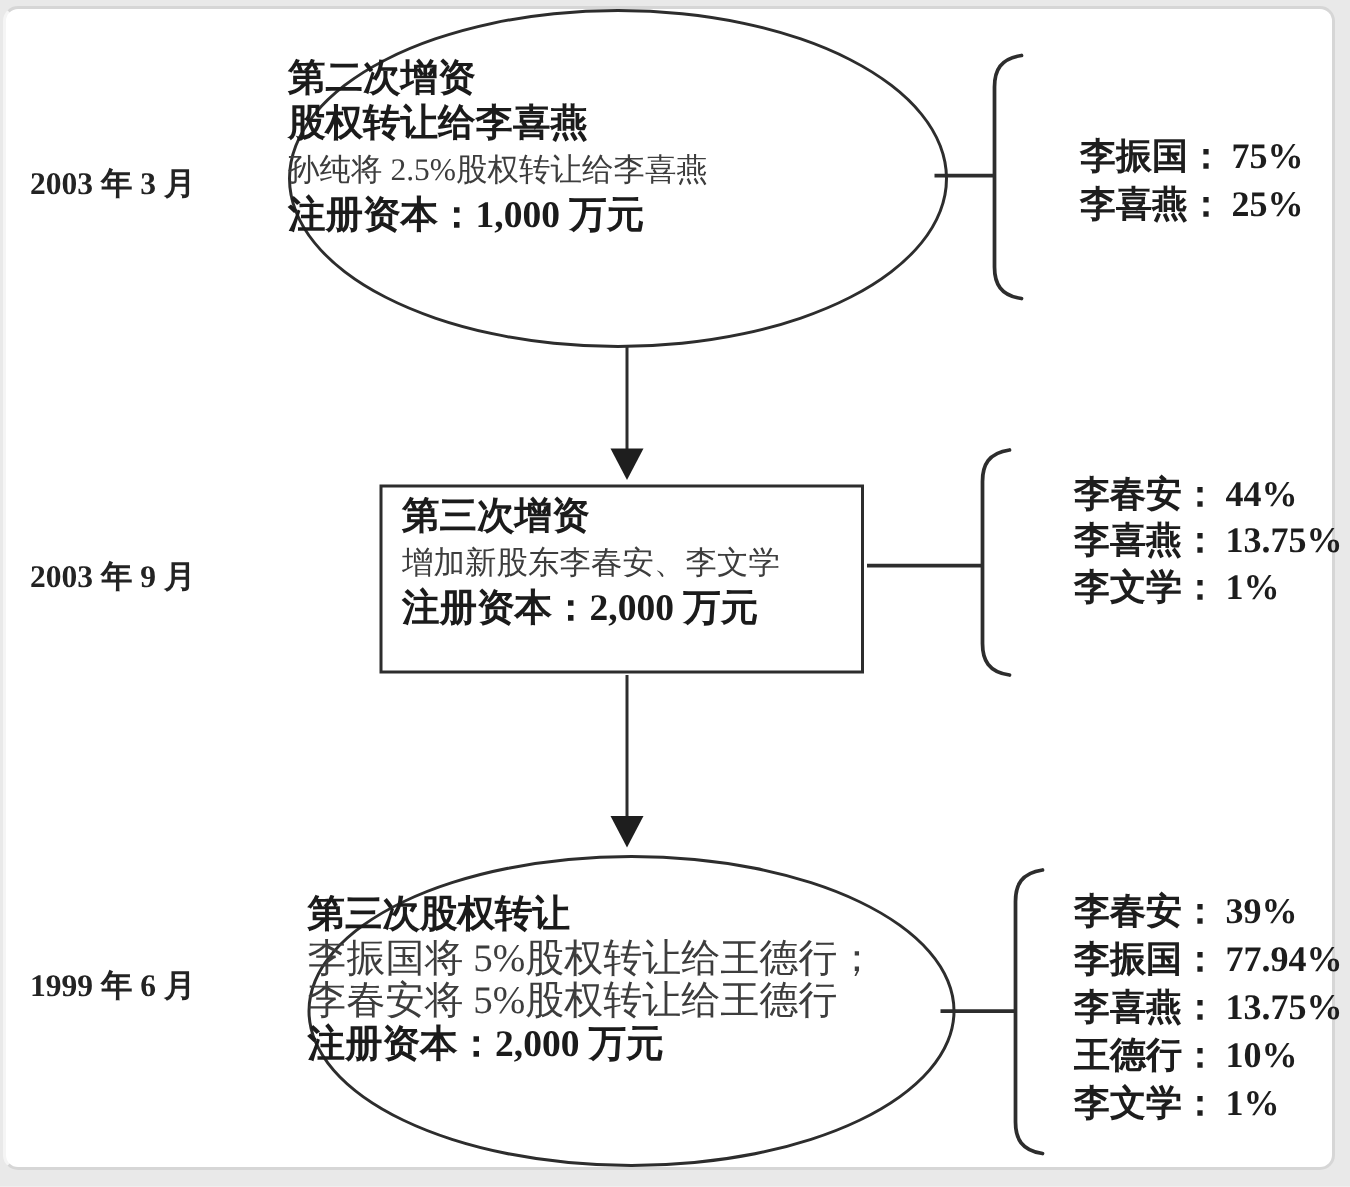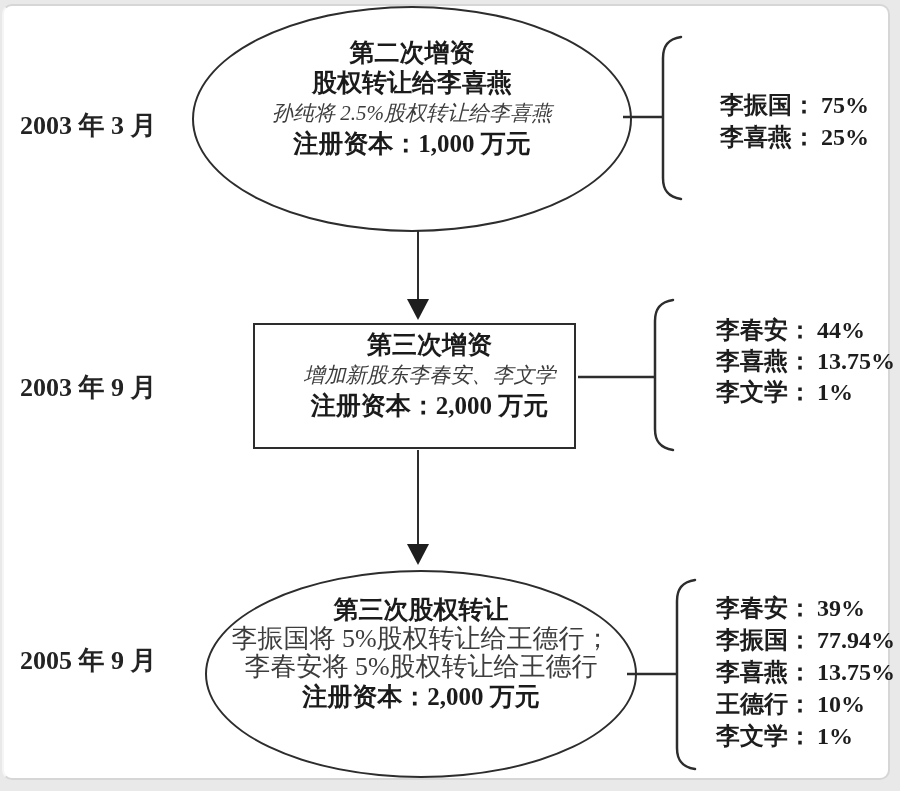--- a/index.html
+++ b/index.html
@@ -3,26 +3,26 @@
 <meta charset="utf-8">
 <style>
   html,body{margin:0;padding:0;}
   body{background:#e9e9e9;font-family:"Liberation Serif","DejaVu Serif",serif;}
   #root{position:relative;width:900px;height:791px;overflow:hidden;background:#e9e9e9;}
   .page-card{position:absolute;left:2px;top:4px;width:888px;height:776px;background:#ffffff;
     border:2px solid #d6d6d6;border-left-color:#f5f5f5;border-radius:10px;box-sizing:border-box;}
   .layer{position:absolute;left:0;top:0;width:900px;height:791px;}
   .ellipse-node{position:absolute;border:2.5px solid #2d2d2d;border-radius:50%;box-sizing:border-box;background:transparent;}
   .rect-node{position:absolute;border:2.5px solid #2d2d2d;box-sizing:border-box;background:transparent;}
-  .node-text{position:absolute;text-align:center;color:#1c1c1c;}
+  .node-text{position:absolute;color:#1c1c1c;}
   .t-title{font-size:25px;font-weight:700;line-height:30px;color:#1b1b1b;}
-  .t-desc{font-size:21px;font-weight:400;line-height:30px;color:#3d3d3d;font-style:italic;}
+  .t-desc{font-size:21px;font-weight:400;line-height:30px;color:#3d3d3d;}
   .t-desc-sm{font-size:26px;font-weight:400;line-height:28px;color:#3d3d3d;}
   .t-cap{font-size:25px;font-weight:700;line-height:32px;color:#1b1b1b;}
-  .stage-date{position:absolute;left:20px;width:160px;font-size:26px;font-weight:600;
+  .stage-date{position:absolute;left:20px;width:160px;font-size:21px;font-weight:600;
     color:#232323;white-space:nowrap;}
   .sh-group{position:absolute;white-space:nowrap;}
   .sh-row{font-size:24px;font-weight:700;color:#1d1d1d;}
   .sh-row .pct{margin-left:5px;}
   svg .stroke{stroke:#2d2d2d;fill:none;}
 </style>
 </head>
 <body>
 
 <div id="root">
@@ -42,21 +42,21 @@
 
     <line class="stroke" x1="578" y1="377" x2="654" y2="377" stroke-width="2.5"></line>
     <path class="stroke" stroke-width="2.5" stroke-linecap="round" d="M673,300 C659,302 655,310 655,321 L655,429 C655,440 659,448 673,450"></path>
 
     <line class="stroke" x1="627" y1="674" x2="676" y2="674" stroke-width="2.5"></line>
     <path class="stroke" stroke-width="2.5" stroke-linecap="round" d="M695,580 C681,582 677,590 677,601 L677,748 C677,759 681,767 695,769"></path>
   </svg>
 
   <div class="stage-date" style="top:108px">2003 年 3 月</div>
   <div class="stage-date" style="top:370px">2003 年 9 月</div>
-  <div class="stage-date" style="top:643px">2005 年 9 月</div>
+  <div class="stage-date" style="top:643px">1999 年 6 月</div>
 
   <div class="ellipse-node" style="left:192px;top:6px;width:440px;height:226px"></div>
   <div class="node-text" style="left:192px;top:38px;width:440px">
     <div class="t-title">第二次增资</div>
     <div class="t-title">股权转让给李喜燕</div>
     <div class="t-desc">孙纯将 2.5%股权转让给李喜燕</div>
     <div class="t-cap">注册资本：1,000 万元</div>
   </div>
 
   <div class="rect-node" style="left:253px;top:323px;width:323px;height:126px"></div>

